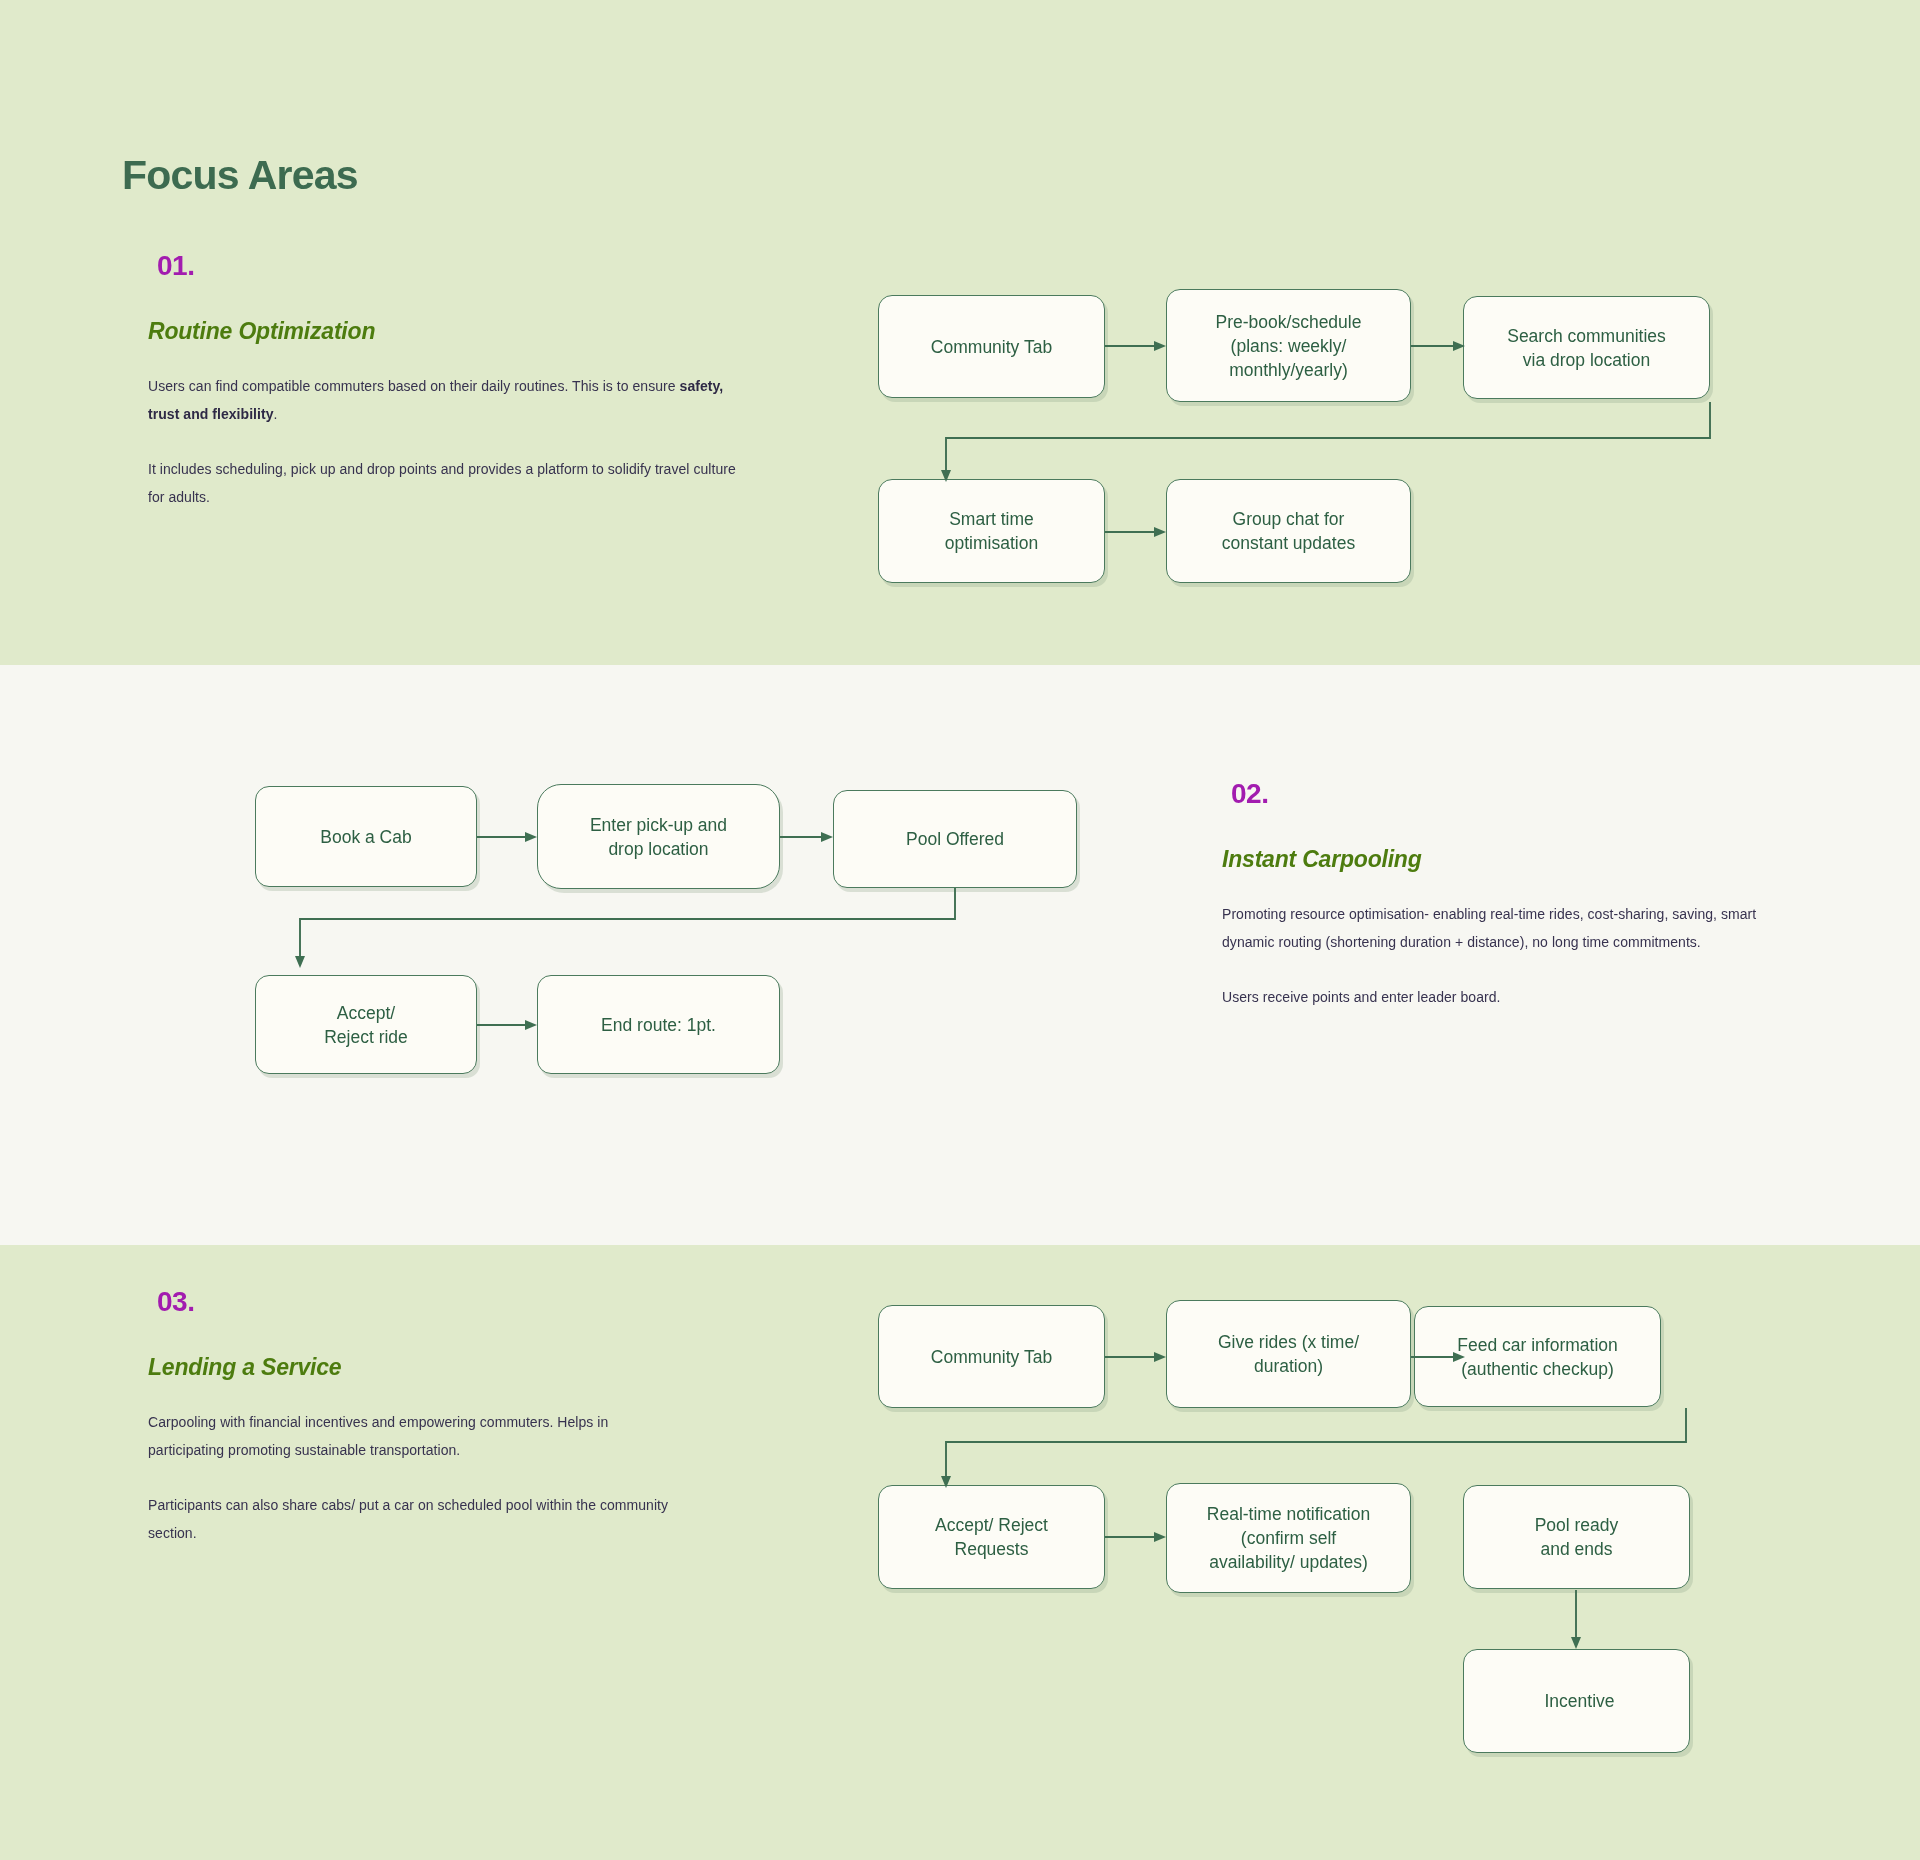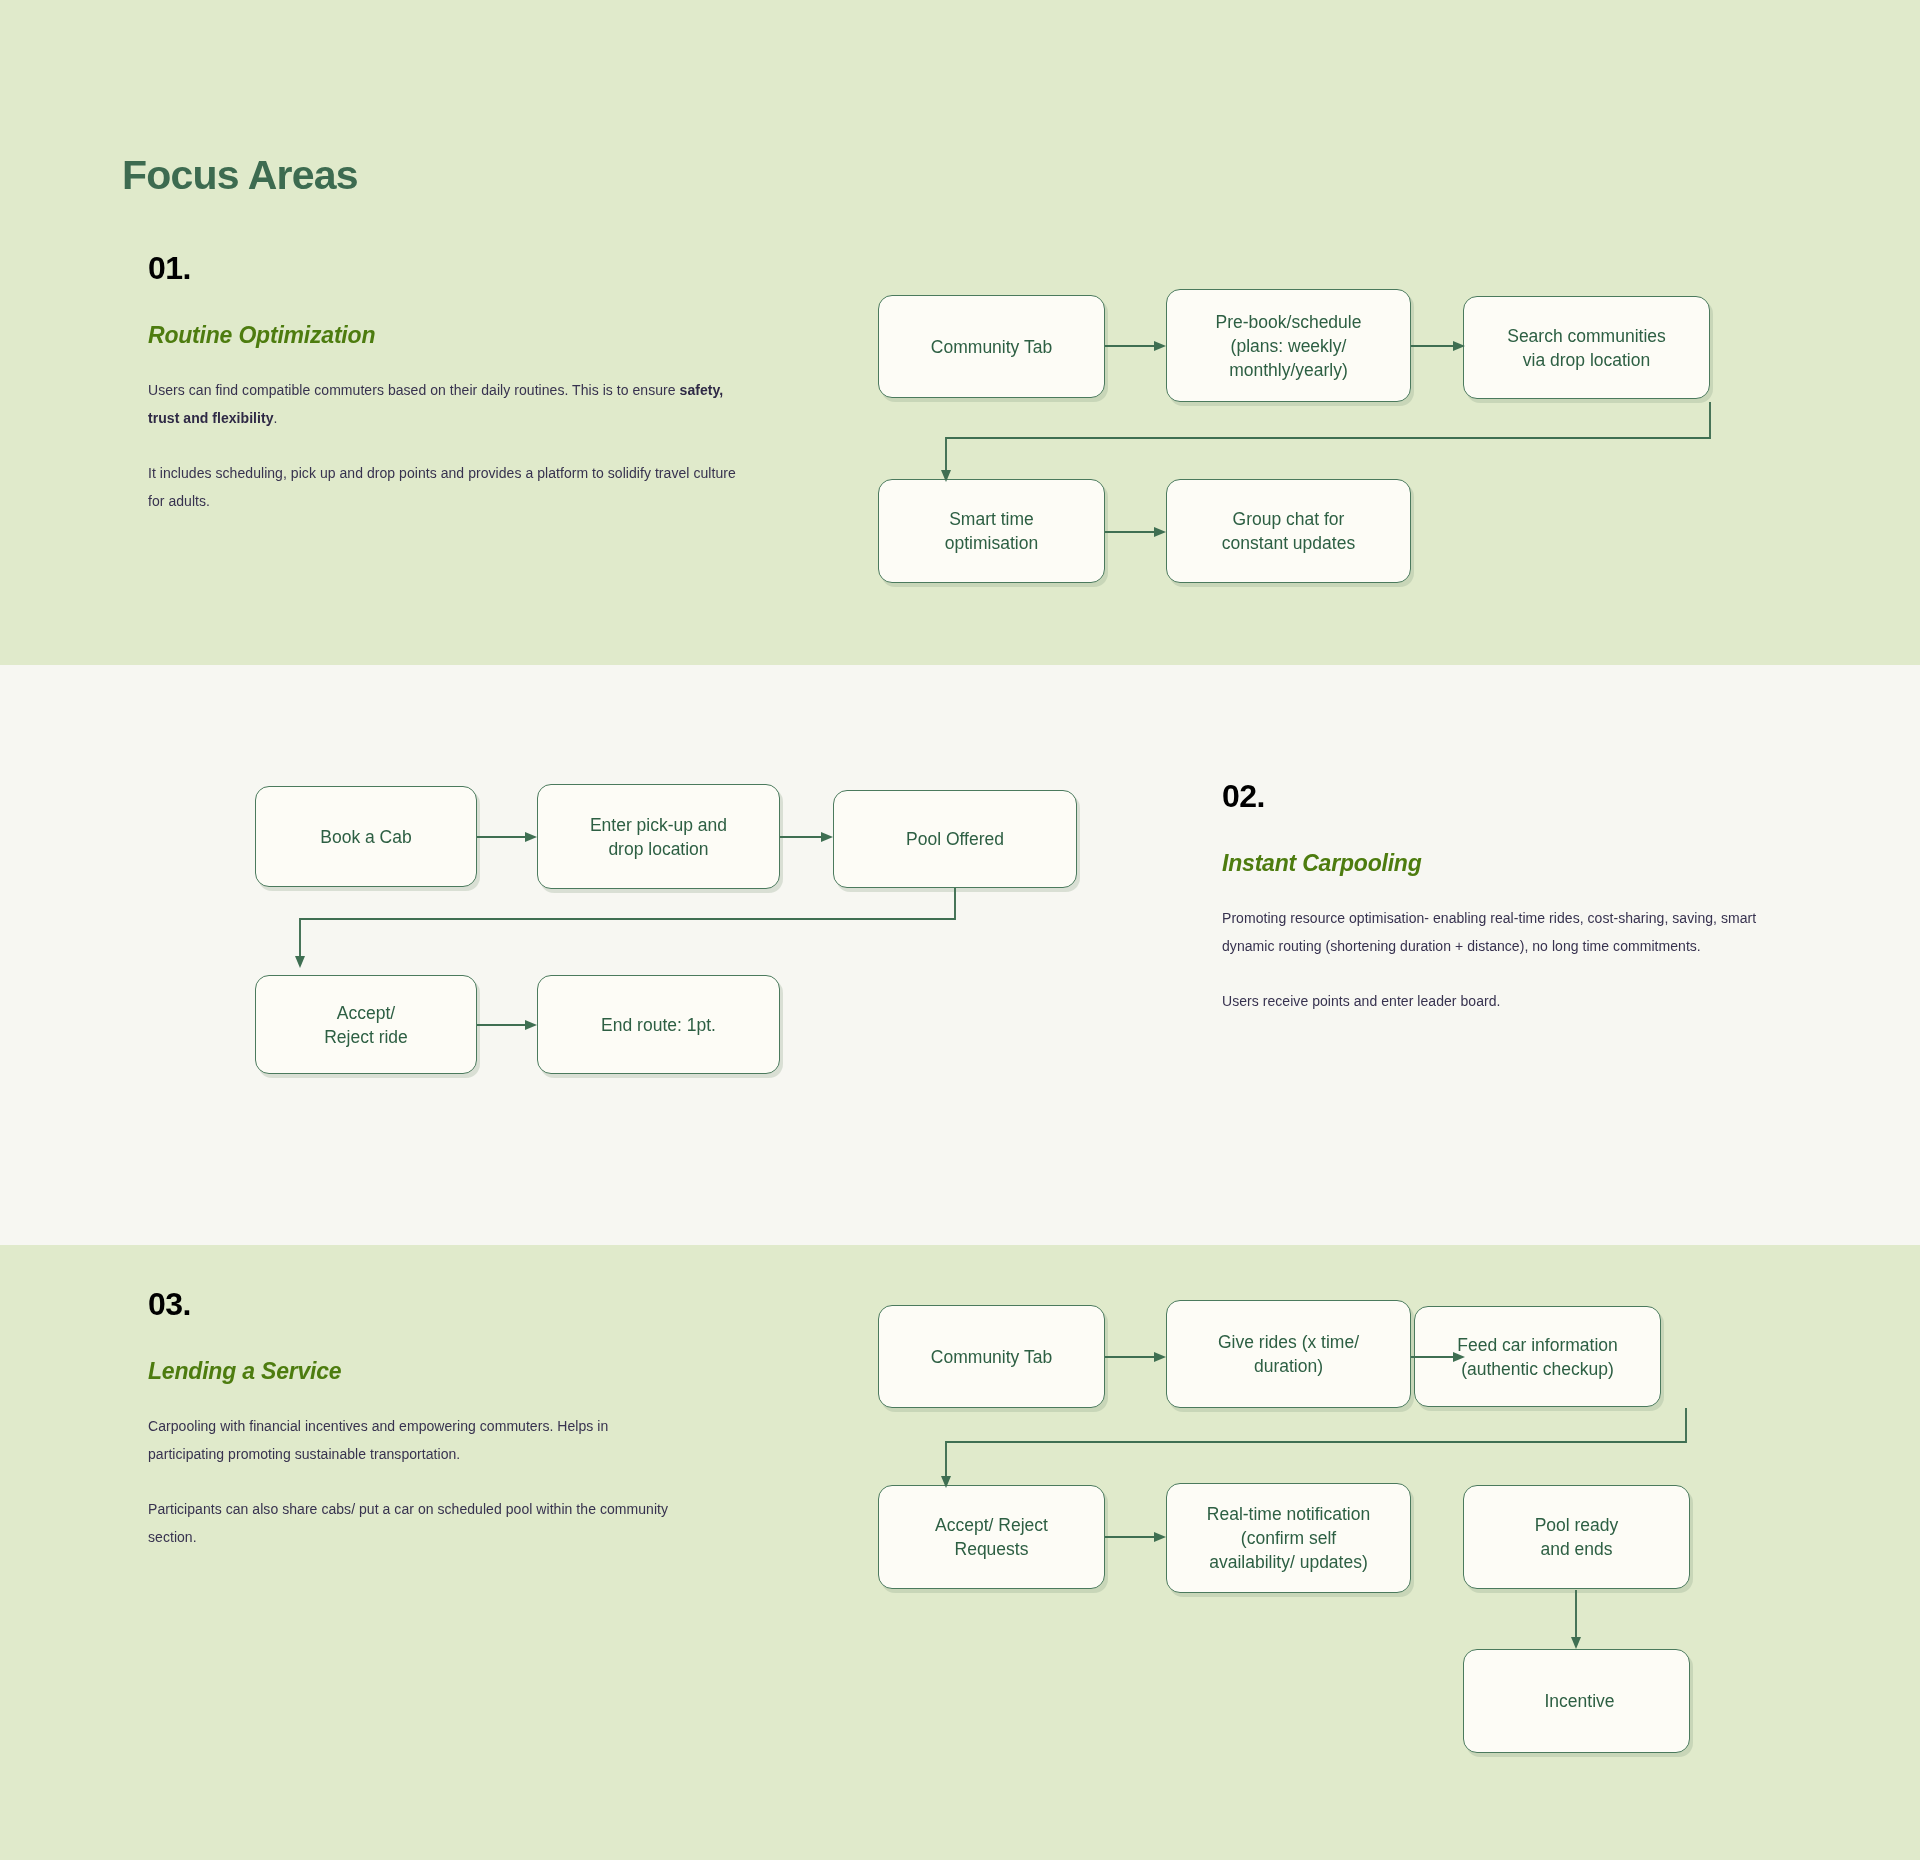--- a/index.html
+++ b/index.html
@@ -22,25 +22,26 @@
   .page-title {
     position: absolute;
     left: 122px; top: 152px;
     font-size: 41px;
     font-weight: 700;
     letter-spacing: -0.8px;
     color: #3d6b50;
   }
 
   .num {
-    font-size: 32px;
+    font-size: 28px;
     font-weight: 700;
     letter-spacing: -0.5px;
-    color: #000000;
+    color: #a21caf;
     line-height: 1;
+    margin-left: 9px;
   }
 
   .subhead {
     font-size: 23px;
     font-weight: 700;
     font-style: italic;
     color: #4d7c0f;
     letter-spacing: -0.2px;
   }
 
@@ -134,21 +135,21 @@
 
 <div class="textblock" id="block-02">
   <div class="num">02.</div>
   <div class="subhead">Instant Carpooling</div>
   <div class="para">Promoting resource optimisation- enabling real-time rides, cost-sharing, saving, smart dynamic routing (shortening duration + distance), no long time commitments.</div>
   <div class="para">Users receive points and enter leader board.</div>
 </div>
 
 <div class="flow">
   <div class="node" style="left:255px; top:786px; width:222px; height:101px;">Book a Cab</div>
-  <div class="node" style="left:537px; top:784px; width:243px; height:105px;">Enter pick-up and
+  <div class="node" style="left:537px; top:784px; width:243px; height:105px;border-radius:24px;">Enter pick-up and
 drop location</div>
   <div class="node" style="left:833px; top:790px; width:244px; height:98px;">Pool Offered</div>
   <div class="node" style="left:255px; top:975px; width:222px; height:99px;">Accept/
 Reject ride</div>
   <div class="node" style="left:537px; top:975px; width:243px; height:99px;">End route: 1pt.</div>
 
   <svg class="conn" style="left:240px; top:770px; width:880px; height:330px;" viewBox="0 0 880 330">
     <line x1="237" y1="67" x2="287" y2="67"></line>
     <polygon points="297,67 285,62 285,72"></polygon>
     <line x1="540" y1="67" x2="583" y2="67"></line>

